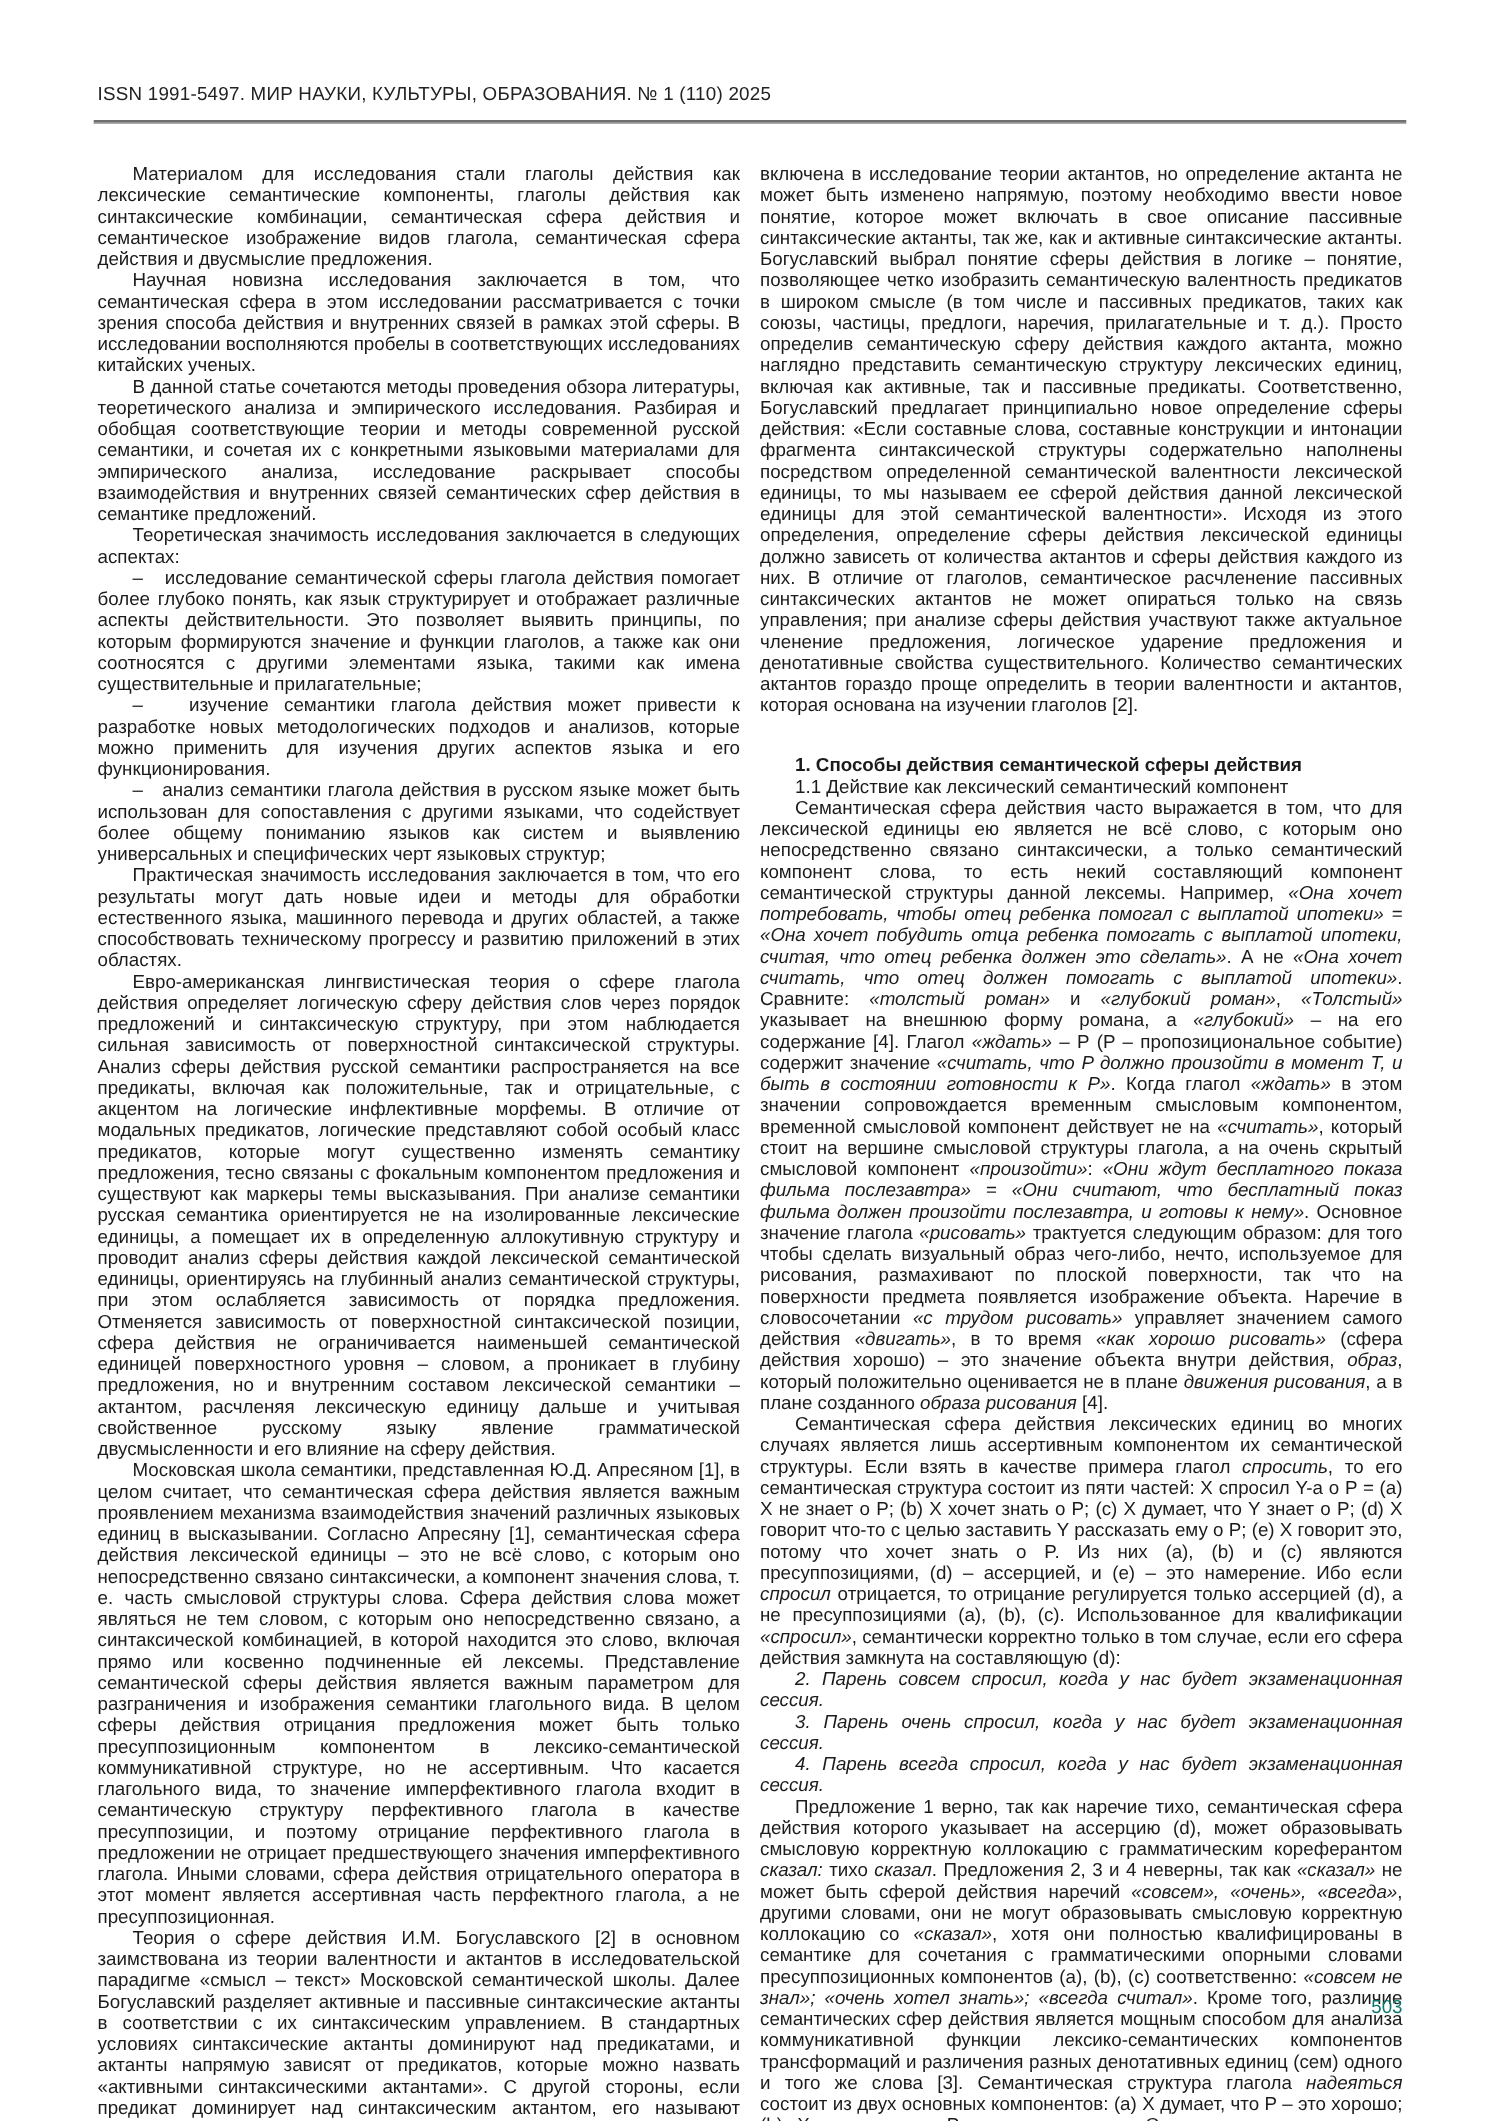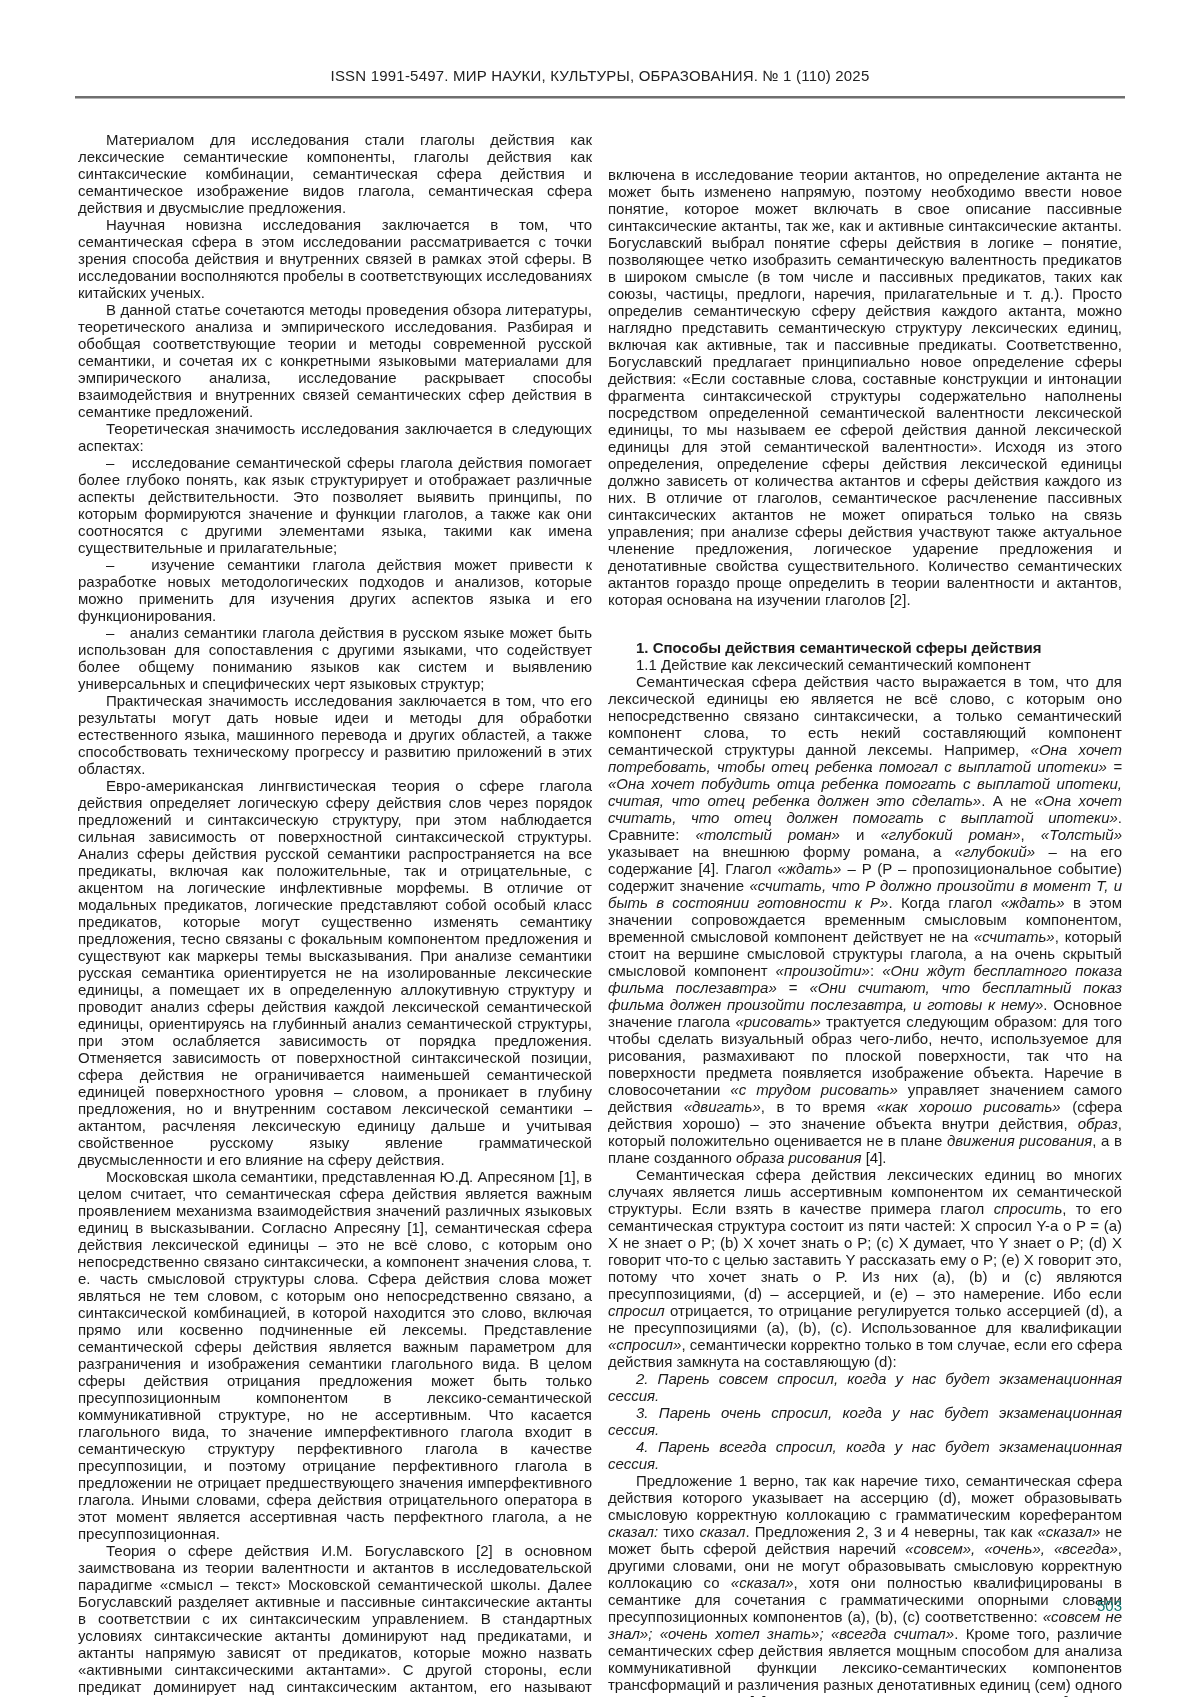--- a/index.html
+++ b/index.html
@@ -6,21 +6,21 @@
   .page{
     position:relative;
     width:1200px;height:1697px;
     background:#ffffff;
     font-family:"Liberation Sans",sans-serif;
     color:#1b1b1b;
     overflow:hidden;
   }
   .journal-header{
     position:absolute;top:67px;left:78px;width:1044px;
-    text-align:center;
+    text-align:left;
     font-size:15px;
     letter-spacing:.2px;
     color:#222;
     white-space:nowrap;
   }
   .header-rule{
     position:absolute;top:96px;left:75px;width:1050px;height:2px;
     background:#6f6f6f;
     border-bottom:1px solid #b5b5b5;
   }
@@ -29,21 +29,21 @@
     display:flex;gap:16px;
   }
   .col{
     width:514px;
     font-size:15px;
     line-height:17px;
     text-align:justify;
     text-justify:inter-word;
   }
   p.para{margin:0;text-indent:28px;}
-  p.cont{text-indent:0;margin-top:35px;}
+  p.cont{text-indent:0;}
   p.heading{font-weight:bold;margin-top:31px;}
   .it{font-style:italic;}
   .page-number{
     position:absolute;top:1597px;right:78px;
     font-size:15px;color:#0f766e;
   }
 </style>
 </head>
 <body>
 

